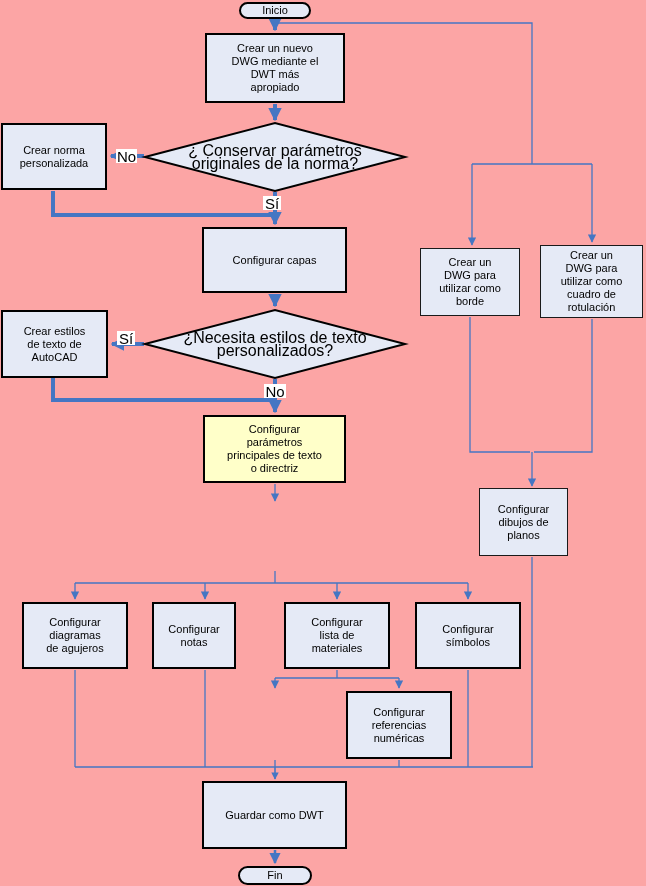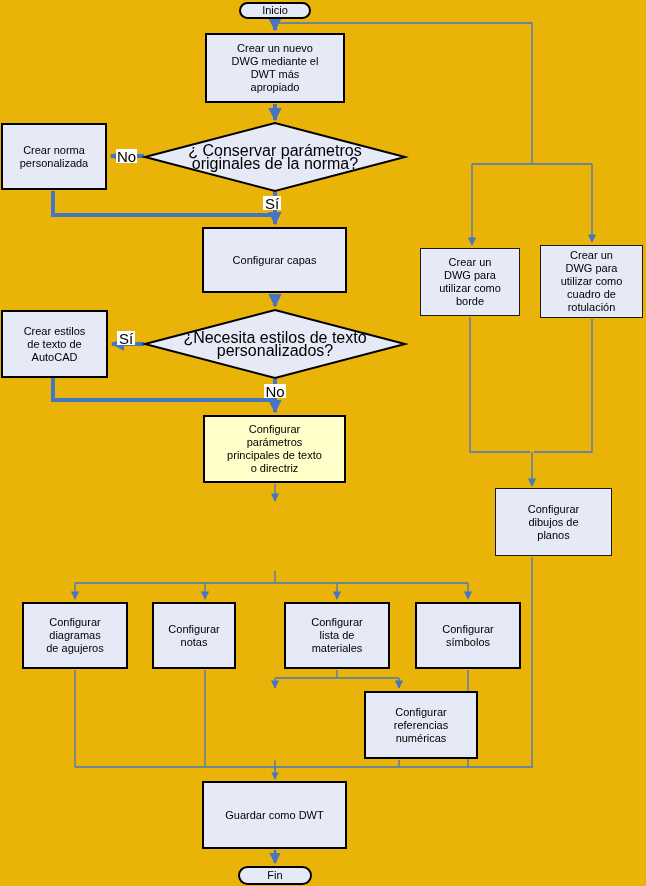--- a/index.html
+++ b/index.html
@@ -1,17 +1,17 @@
 <!DOCTYPE html>
 <html><head>
 <meta charset="utf-8">
 <style>
   html,body{margin:0;padding:0;background:#fff;}
   .canvas{
-    position:relative;width:646px;height:886px;background:#eab308;
+    position:relative;width:646px;height:886px;background:#fca5a5;
     font-family:"Liberation Sans",sans-serif;color:#000;overflow:hidden;
   }
   .wires{position:absolute;left:0;top:0;z-index:0;}
   .node{
     position:absolute;z-index:2;box-sizing:border-box;
     display:flex;align-items:center;justify-content:center;text-align:center;
     font-size:11px;line-height:13px;background:#E5EAF6;border:2px solid #000;
     padding:1px 18px;
   }
   .node.thin{border-width:1px;border-color:#1a1a1a;}
@@ -111,23 +111,23 @@
   <div class="elabel" style="left:264px;top:384px;width:22px;height:14px">No</div>
 
   <div class="node yellow" style="left:203px;top:415px;width:143px;height:68px">Configurar parámetros principales de texto o directriz</div>
 
 
   <div class="node" style="left:22px;top:602px;width:106px;height:67px">Configurar diagramas de agujeros</div>
   <div class="node" style="left:152px;top:602px;width:84px;height:67px">Configurar notas</div>
   <div class="node" style="left:284px;top:602px;width:106px;height:67px">Configurar lista de materiales</div>
   <div class="node" style="left:415px;top:602px;width:106px;height:67px">Configurar símbolos</div>
 
-  <div class="node" style="left:364px;top:691px;width:114px;height:68px">Configurar referencias numéricas</div>
+  <div class="node" style="left:346px;top:691px;width:106px;height:68px">Configurar referencias numéricas</div>
 
   <div class="node" style="left:202px;top:781px;width:145px;height:68px">Guardar como DWT</div>
 
   <div class="node oval" style="left:238px;top:866px;width:74px;height:19px">Fin</div>
 
   <div class="node thin" style="left:420px;top:248px;width:100px;height:68px">Crear un DWG para utilizar como borde</div>
   <div class="node thin" style="left:540px;top:245px;width:103px;height:73px">Crear un DWG para utilizar como cuadro de rotulación</div>
-  <div class="node thin" style="left:495px;top:488px;width:117px;height:68px">Configurar dibujos de planos</div>
+  <div class="node thin" style="left:479px;top:488px;width:89px;height:68px">Configurar dibujos de planos</div>
 
 </div>
 
 </body></html>

